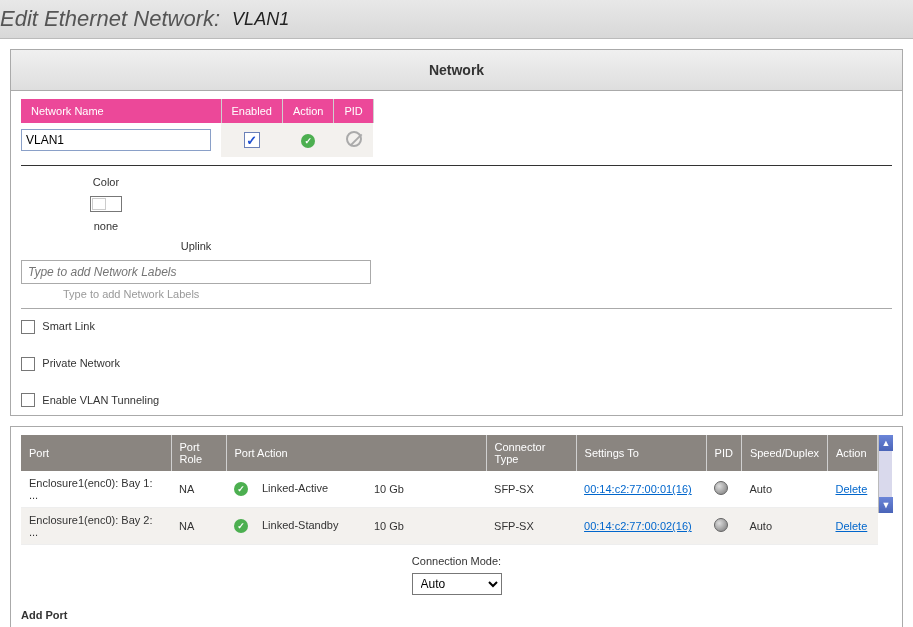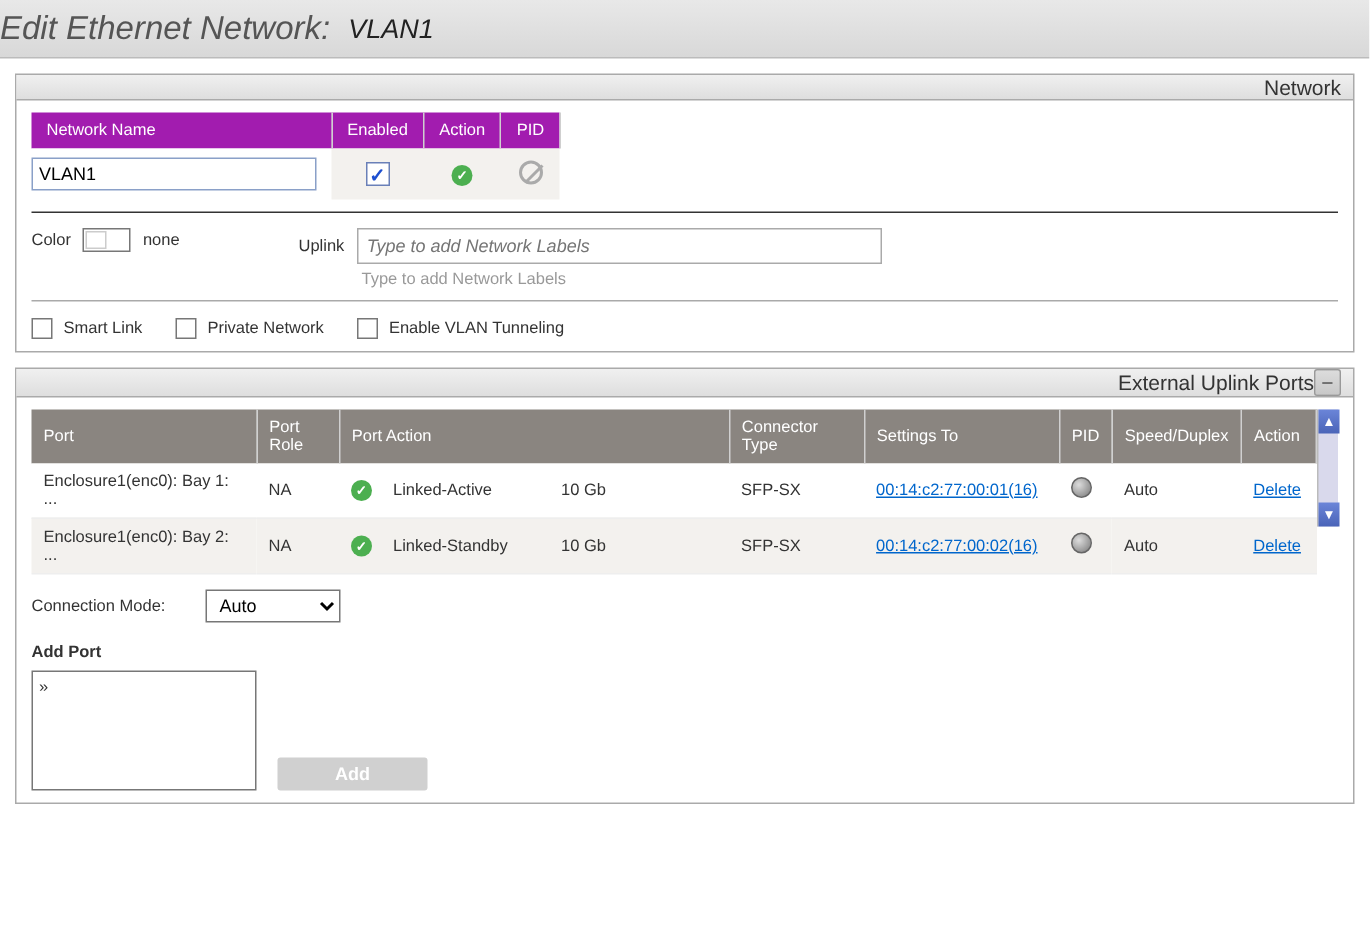--- a/index.html
+++ b/index.html
@@ -23,45 +23,45 @@
   .title-bar .title { font-size: 22px; color: #555; }
   .title-bar .name  { font-size: 18px; color: #222; }
 
   .panel {
     margin: 10px;
     border: 1px solid #aaa;
   }
   .panel-header {
     background: linear-gradient(to bottom, #f0f0f0, #dedede);
     border-bottom: 1px solid #aaa;
-    padding: 0 8px;
-    font-weight: normal;
+    padding: 12px 8px;
+    font-weight: bold;
     font-size: 14px;
     display: flex;
-    justify-content: flex-end;
+    justify-content: center;
     align-items: center;
   }
   .collapse-btn {
     width: 18px; height: 18px;
     background: linear-gradient(#dcdcdc,#c8c8c8);
     border: 1px solid #999;
     display: inline-flex;
     align-items: center; justify-content: center;
     cursor: pointer;
     font-size: 14px;
     color: #555;
     border-radius: 2px;
     line-height: 1;
   }
   .panel-body { padding: 8px 10px; }
 
   
   .net-tbl { border-collapse: collapse; }
   .net-tbl th {
-    background: #a21caf;
+    background: #ec4899;
     color: #fff;
     font-weight: normal;
     padding: 6px 10px;
     border-right: 1px solid #cfcfcf;
     text-align: left;
     font-size: 11px;
   }
   .net-tbl td {
     background: #f3f1ee;
     padding: 6px 10px;
@@ -117,21 +117,21 @@
   }
   .pid-dot {
     width: 14px;height:14px;border-radius:50%;
     background: radial-gradient(circle at 35% 35%, #ddd, #777);
     border: 1px solid #666;
     display:inline-block;
   }
 
   .divider { border-top: 1px solid #333; margin: 8px 0 10px 0; }
 
-  .row { display:flex; align-items:center; gap:8px; }
+  .row { display:flex; align-items:center; gap:8px;flex-direction:column; }
   .label-txt { font-size: 11px; color:#333; }
   .color-swatch {
     width: 32px; height: 16px;
     border: 1px solid #777;
     background: #fff;
     padding:1px;
     display:inline-flex;
     align-items:center;
     justify-content:flex-start;
     cursor:pointer;
@@ -142,21 +142,21 @@
   .labels-input {
     width: 350px;
     padding: 4px 6px;
     border: 1px solid #aaa;
     font-style: italic;
     color: #888;
     font-size: 12px;
   }
   .hint { font-size: 11px; color: #999; margin-top: 4px; }
 
-  .checks-row { display:flex; gap: 22px; margin-top: 4px; }
+  .checks-row { display:flex; gap: 22px; margin-top: 4px; flex-direction: column; }
   .plain-check {
     width: 14px; height: 14px;
     border: 1px solid #777;
     display:inline-block;
     cursor:pointer;
     vertical-align: middle;
     margin-right: 4px;
   }
 
   
@@ -294,24 +294,20 @@
       </label>
       <label>
         <span class="plain-check"></span>
         <span class="label-txt">Enable VLAN Tunneling</span>
       </label>
     </div>
   </div>
 </div>
 
 <div class="panel">
-  <div class="panel-header">
-    <span>External Uplink Ports</span>
-    <span class="collapse-btn">−</span>
-  </div>
   <div class="panel-body">
     <div class="ports-body">
       <div class="ports-table-wrap">
         <table class="uplink-tbl">
           <thead>
             <tr>
               <th style="width:150px">Port</th>
               <th style="width:55px">Port Role</th>
               <th style="width:230px" colspan="2">Port Action</th>
               <th style="width:90px">Connector Type</th>
@@ -346,21 +342,21 @@
               </tr>
             </tbody>
         </table>
       </div>
       <div class="scrollbar-track" style="height:78px;">
         <div class="scroll-btn">▲</div>
         <div class="scroll-btn">▼</div>
       </div>
     </div>
 
-    <div class="row" style="margin-top:10px; gap:27px;">
+    <div class="row" style="margin-top:10px; gap:6px;">
       <span class="label-txt">Connection Mode:</span>
       <select class="select-box">
         <option>Auto</option>
       </select>
     </div>
 
     <div style="margin-top:14px;">
       <div class="label-txt" style="font-weight:bold; margin-bottom:6px;">Add Port</div>
       <div class="row" style="align-items:flex-end; gap:14px;">
         <div class="listbox">

